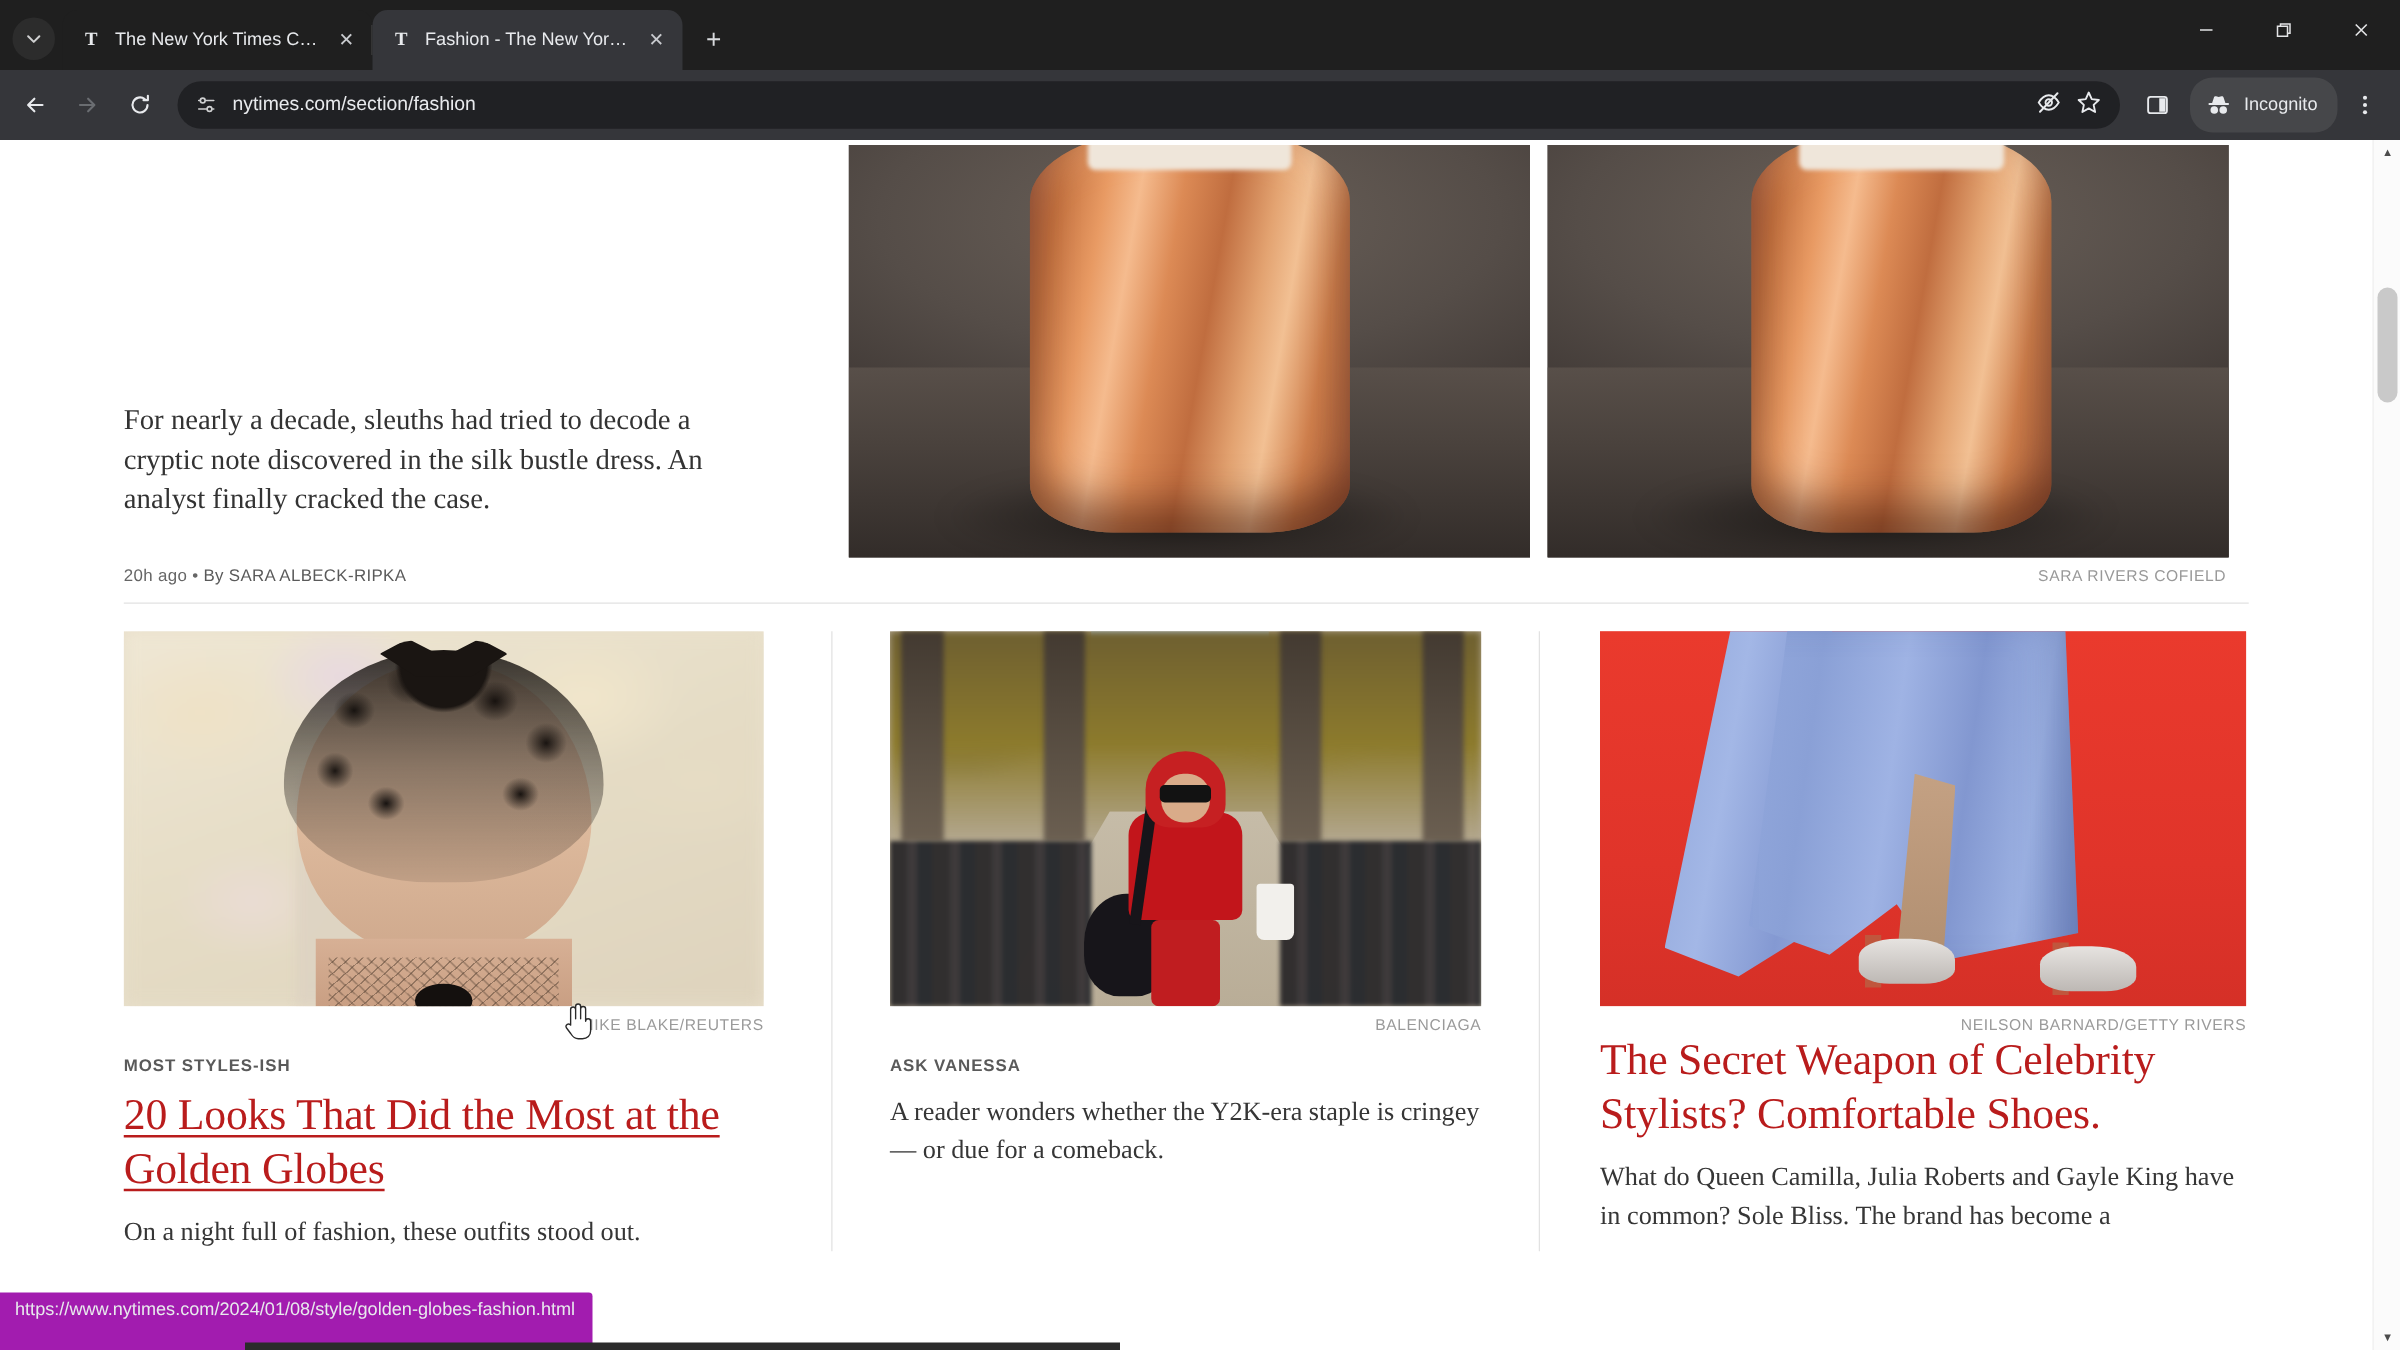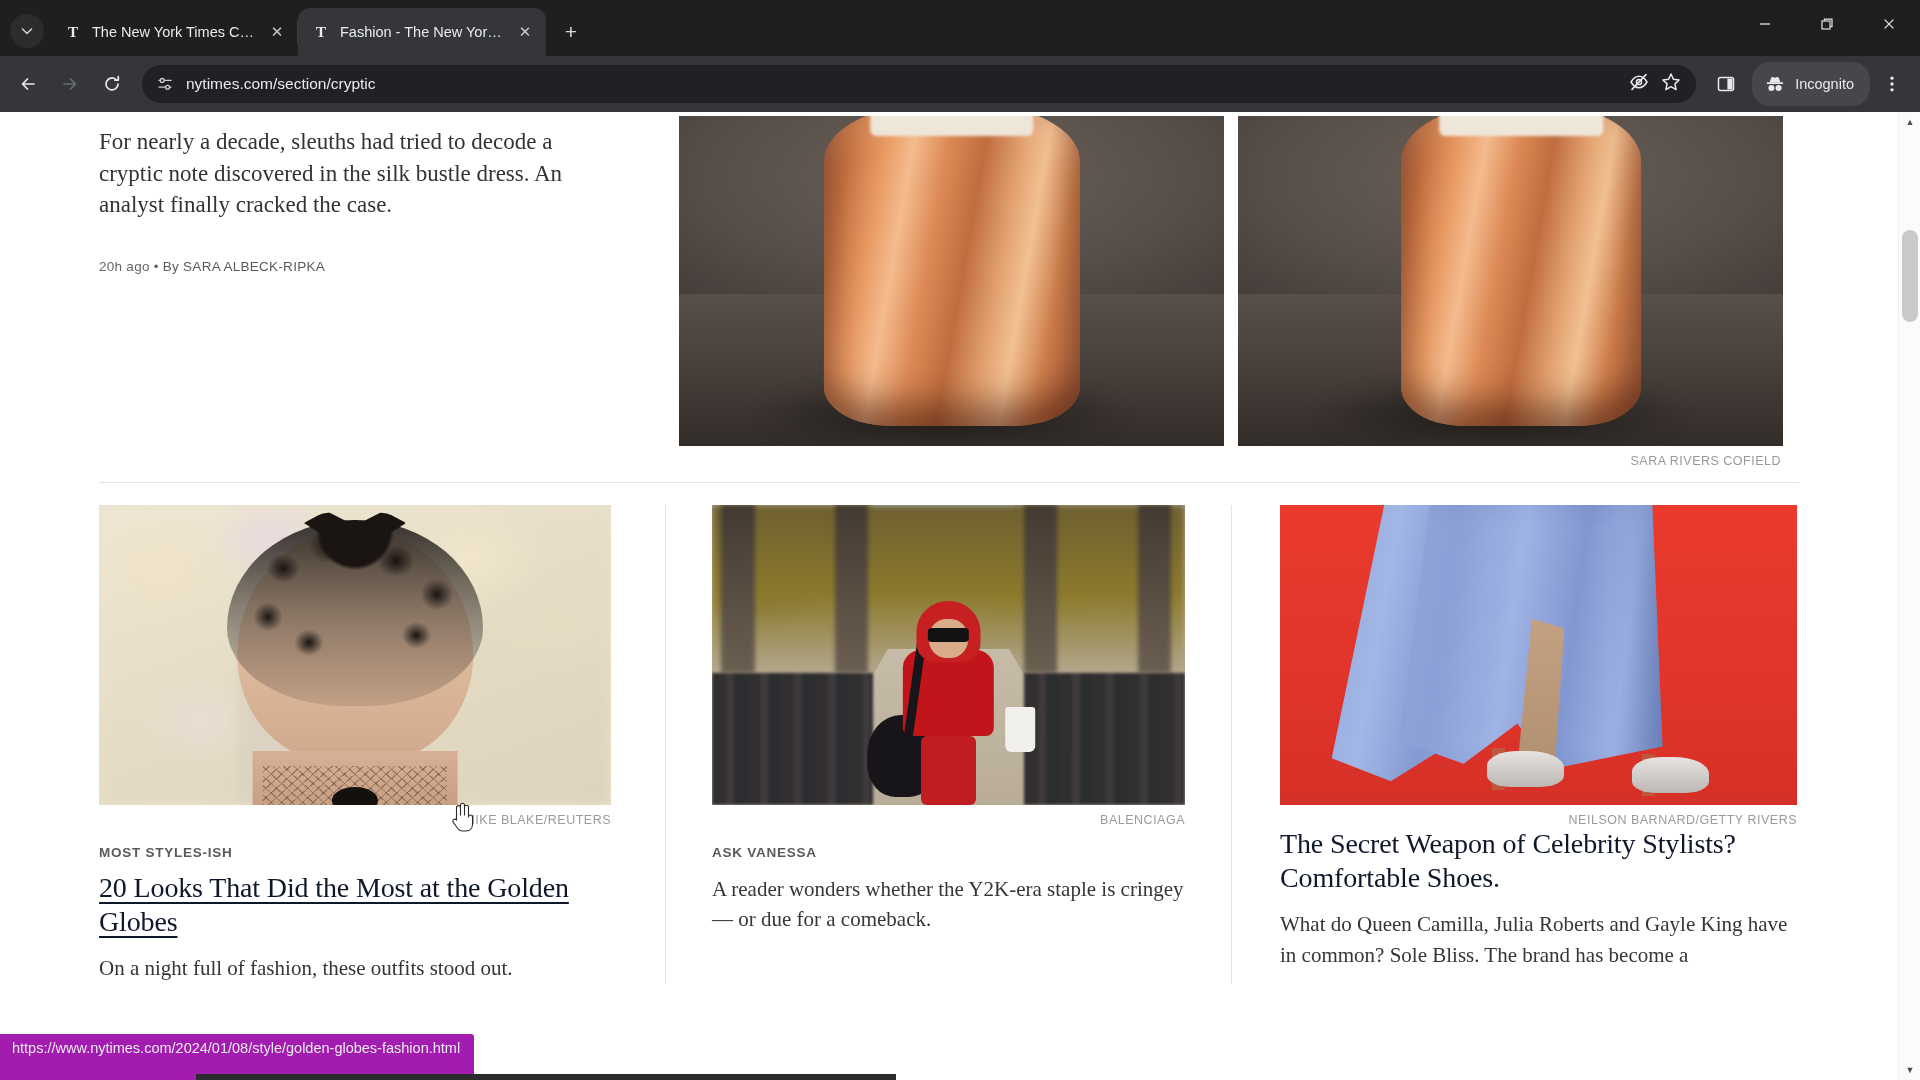--- a/index.html
+++ b/index.html
@@ -98,21 +98,21 @@
     position: absolute; top: 0; left: 0;
     width: 1898px; height: 968px; background: #fff;
   }
   .content {
     width: 1700px; margin: 0 auto; position: relative; padding-top: 4px;
   }
 
   
   .hero {
     display: flex; gap: 0; padding: 0 0 0 0;
-    border-bottom: 1px solid #e2e2e2; padding-bottom: 14px;
+    border-bottom: 1px solid #e2e2e2; padding-bottom: 14px; align-items: flex-end;
   }
   .hero-text { width: 580px; padding-right: 60px; padding-top: 10px; }
   .hero-summary {
     font-family: "Liberation Serif", serif;
     font-size: 23px; line-height: 1.38; color: #333;
   }
   .hero-byline {
     margin-top: 38px; font-size: 13.5px; color: #666;
     letter-spacing: .02em;
   }
@@ -171,21 +171,21 @@
   .card-credit {
     text-align: right; font-size: 12.5px; color: #9a9a9a;
     letter-spacing: .04em; margin-top: 8px;
   }
   .kicker {
     margin-top: 18px; font-size: 13.5px; font-weight: 700;
     letter-spacing: .055em; color: #5a5a5a; text-transform: uppercase;
   }
   .headline {
     font-family: "Liberation Serif", serif;
-    font-size: 28px; line-height: 1.22; color: #0f172a;
+    font-size: 35px; line-height: 1.22; color: #b91c1c;
     margin-top: 11px; letter-spacing: -.005em;
   }
   .headline.linked { text-decoration: underline; text-decoration-thickness: 1.5px; text-underline-offset: 5px; }
   .summary {
     font-family: "Liberation Serif", serif;
     font-size: 21px; line-height: 1.45; color: #363636; margin-top: 14px;
   }
   .card3 .headline { margin-top: 0; }
 
   
@@ -462,21 +462,21 @@
 
     <div class="omnibox">
       <svg width="18" height="18" viewBox="0 0 18 18">
         <circle cx="6.2" cy="5.4" r="1.9" stroke="#cfd0d1" stroke-width="1.3" fill="none"></circle>
         <path d="M8.6 5.4 H15" stroke="#cfd0d1" stroke-width="1.3" stroke-linecap="round"></path>
         <path d="M3 5.4 H4" stroke="#cfd0d1" stroke-width="1.3" stroke-linecap="round"></path>
         <circle cx="11.6" cy="12.2" r="1.9" stroke="#cfd0d1" stroke-width="1.3" fill="none"></circle>
         <path d="M3 12.2 H9.2" stroke="#cfd0d1" stroke-width="1.3" stroke-linecap="round"></path>
         <path d="M14 12.2 H15" stroke="#cfd0d1" stroke-width="1.3" stroke-linecap="round"></path>
       </svg>
-      <span class="omni-url" title="nytimes.com/section/fashion">nytimes.com/section/cryptic</span>
+      <span class="omni-url" title="nytimes.com/section/fashion">nytimes.com/section/fashion</span>
       <span class="omni-right">
         <span>
           <svg width="22" height="22" viewBox="0 0 22 22">
             <path d="M3 11 C5.5 6.8 8.2 5.2 11 5.2 C13.8 5.2 16.5 6.8 19 11 C16.5 15.2 13.8 16.8 11 16.8 C8.2 16.8 5.5 15.2 3 11 Z" stroke="#e8eaed" stroke-width="1.5" fill="none"></path>
             <circle cx="11" cy="11" r="2.6" stroke="#e8eaed" stroke-width="1.5" fill="none"></circle>
             <path d="M4 18.4 L18 3.6" stroke="#e8eaed" stroke-width="1.6" stroke-linecap="round"></path>
           </svg>
         </span>
         <span>
           <svg width="22" height="22" viewBox="0 0 22 22">

